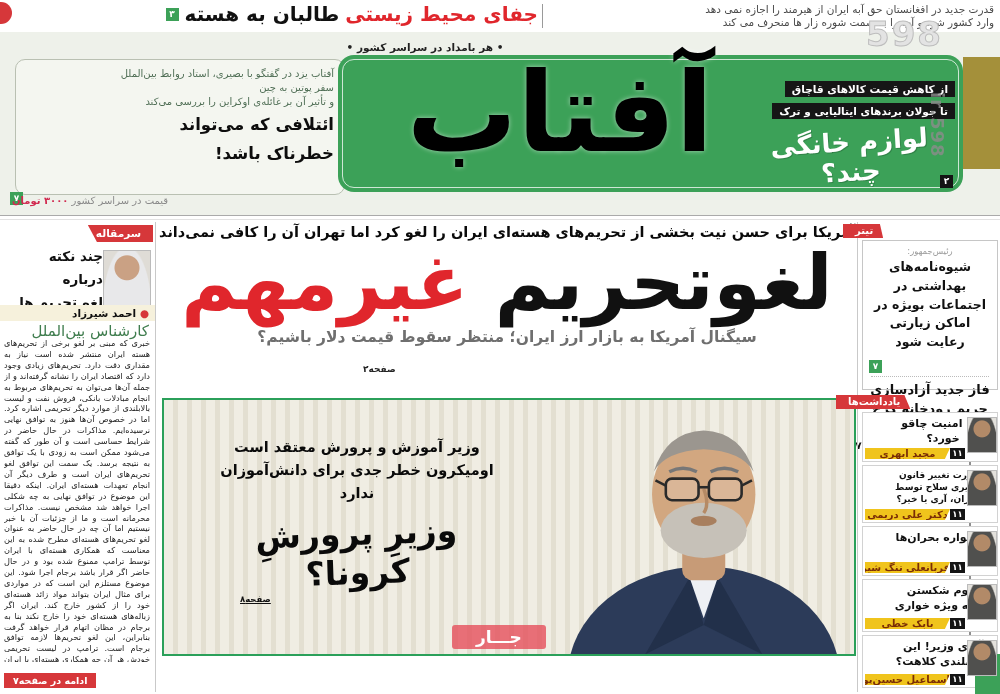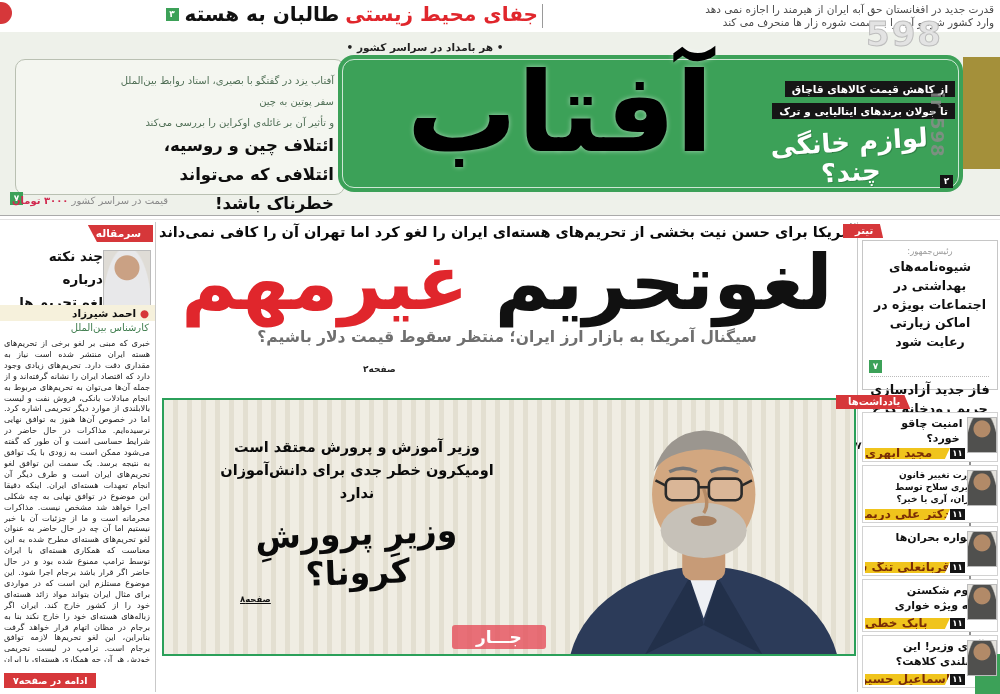--- a/index.html
+++ b/index.html
@@ -18,21 +18,21 @@
   .badge{display:inline-block;min-width:13px;height:13px;line-height:13px;text-align:center;
     color:#fff;font-size:9px;font-weight:bold;}
   .badge.green{background:#3ca158;}
   .badge.black{background:#141414;}
   
   .band{left:0;top:32px;width:1000px;height:183px;background:#eef1ea;border-bottom:1px solid #aaa;}
   .band-rule2{left:0;top:219px;width:1000px;height:1px;background:#e2e2e2;}
   .slogan{left:340px;top:9px;width:170px;text-align:center;font-size:10.5px;font-weight:bold;color:#222;}
   .left-teaser{left:15px;top:27px;width:310px;height:123px;background:#f4f6f0;
     border:1px solid #b9c0b2;border-radius:10px;padding:7px 10px 4px 8px;box-sizing:content-box;}
-  .lt-kicker{font-size:10px;color:#4f6e55;line-height:1.4;text-align:right;margin-top:7px;}
+  .lt-kicker{font-size:10px;color:#4f6e55;line-height:1.4;text-align:right;}
   .lt-title{font-size:16.5px;font-weight:bold;color:#0d0d0d;line-height:1.5;text-align:right;margin-top:4px;}
   .lt-badge{left:-6px;bottom:-11px;}
   .logo-box{left:338px;top:55px;width:625px;height:137px;background:#3ca158;border-radius:16px;}
   .logo-box::after{content:"";position:absolute;inset:4px;border:1.5px solid rgba(255,255,255,.75);
     border-radius:12px;pointer-events:none;}
   .logo-text{left:300px;top:58px;width:520px;text-align:center;font-size:110px;font-weight:bold;
     color:#000;line-height:1;text-shadow:0 0 5px rgba(255,255,255,.55);}
   .green-teaser{right:45px;top:78px;width:210px;text-align:right;}
   .gt-chip{display:inline-block;background:#161616;color:#fff;font-size:10.5px;font-weight:bold;
     padding:2px 7px;margin-bottom:3px;}
@@ -78,21 +78,21 @@
   .ed-head{position:absolute;top:23px;left:4px;right:4px;display:flex;align-items:center;}
   .ed-title{flex:1;text-align:right;font-size:13.5px;font-weight:bold;line-height:1.7;}
   .ed-photo{width:46px;height:56px;border:1px solid #bbb;
     background:
       radial-gradient(circle at 50% 30%, #caa184 0 12px, transparent 13px),
       radial-gradient(ellipse at 50% 108%, #e8e8ea 0 24px, transparent 25px),
       #dfdcd6;}
   .ed-author{position:absolute;top:83px;left:0;right:0;background:#f6f1dc;padding:2px 6px;
     font-size:10.5px;font-weight:bold;}
   .ed-author .dot{color:#d6373a;}
-  .ed-role{position:absolute;top:100px;right:6px;font-size:10px;color:#3f7d4e;}
+  .ed-role{position:absolute;top:100px;right:6px;font-size:15px;color:#3f7d4e;}
   .ed-body{position:absolute;top:116px;left:4px;right:5px;height:324px;overflow:hidden;
     font-size:8.2px;line-height:1.33;text-align:justify;color:#1c1c1c;}
   .ed-continue{position:absolute;left:4px;bottom:6px;background:#d6373a;color:#fff;
     font-size:9.5px;font-weight:bold;padding:2px 9px;}
   
   .rail-tag{background:#d6373a;color:#fff;font-size:10px;font-weight:bold;padding:1px 10px 2px 12px;
     clip-path:polygon(0 0,92% 0,100% 100%,0 100%);}
   .tag-titr{left:843px;top:224px;}
   .tag-notes{left:836px;top:395px;}
   .brief-box{left:862px;top:240px;width:136px;height:150px;background:#fff;border:1px solid #c6c6c6;
@@ -108,22 +108,22 @@
   .note.tall{height:58px;}
   .note-title{font-size:11px;font-weight:bold;line-height:1.4;text-align:center;padding-left:26px;}
   .note.tall .note-title{font-size:9px;line-height:1.35;}
   .note-photo{position:absolute;left:104px;top:4px;width:28px;height:34px;border:1px solid #bbb;
     background:
       radial-gradient(circle at 50% 32%, #b28a68 0 8px, transparent 9px),
       radial-gradient(ellipse at 50% 112%, #50504e 0 16px, transparent 17px),
       #e3e1dc;z-index:2;}
   .note-author-row{position:absolute;left:2px;bottom:2px;right:30px;display:flex;direction:rtl;
     align-items:stretch;height:11px;}
-  .note-author{flex:1;background:#f0c41c;color:#7a2d06;font-size:12px;font-weight:bold;
-    text-align:left;line-height:11px;clip-path:polygon(0 0,100% 0,94% 100%,0 100%);
+  .note-author{flex:1;background:#f0c41c;color:#7a2d06;font-size:10px;font-weight:bold;
+    text-align:center;line-height:11px;clip-path:polygon(0 0,100% 0,94% 100%,0 100%);
     white-space:nowrap;overflow:hidden;}
   .note-page{width:15px;background:#141414;color:#fff;font-size:8.5px;font-weight:bold;
     text-align:center;line-height:11px;margin-right:2px;}
   .green-corner{left:975px;top:654px;width:25px;height:40px;background:#3ca158;}
 </style>
 </head>
 <body>
 
 <div class="abs corner-dot"></div>
 <div class="abs top-note">
@@ -137,21 +137,20 @@
   <span class="badge green">۳</span>
 </div>
 
 <div class="abs band">
   <div class="abs slogan">• هر بامداد در سراسر کشور •</div>
 
   <div class="abs left-teaser" style="position:absolute;">
     <div class="lt-kicker">آفتاب یزد در گفتگو با بصیری، استاد روابط بین‌الملل</div>
     <div class="lt-kicker">سفر پوتین به چین</div>
     <div class="lt-kicker">و تأثیر آن بر غائله‌ی اوکراین را بررسی می‌کند</div>
-    <div class="lt-title">ائتلاف چین و روسیه،</div>
     <div class="lt-title">ائتلافی که می‌تواند</div>
     <div class="lt-title">خطرناک باشد!</div>
     <span class="badge green abs lt-badge">۷</span>
   </div>
 </div>
 
 <div class="abs logo-box"></div>
 <div class="abs logo-text">آفتاب</div>
 
 <div class="abs green-teaser">

